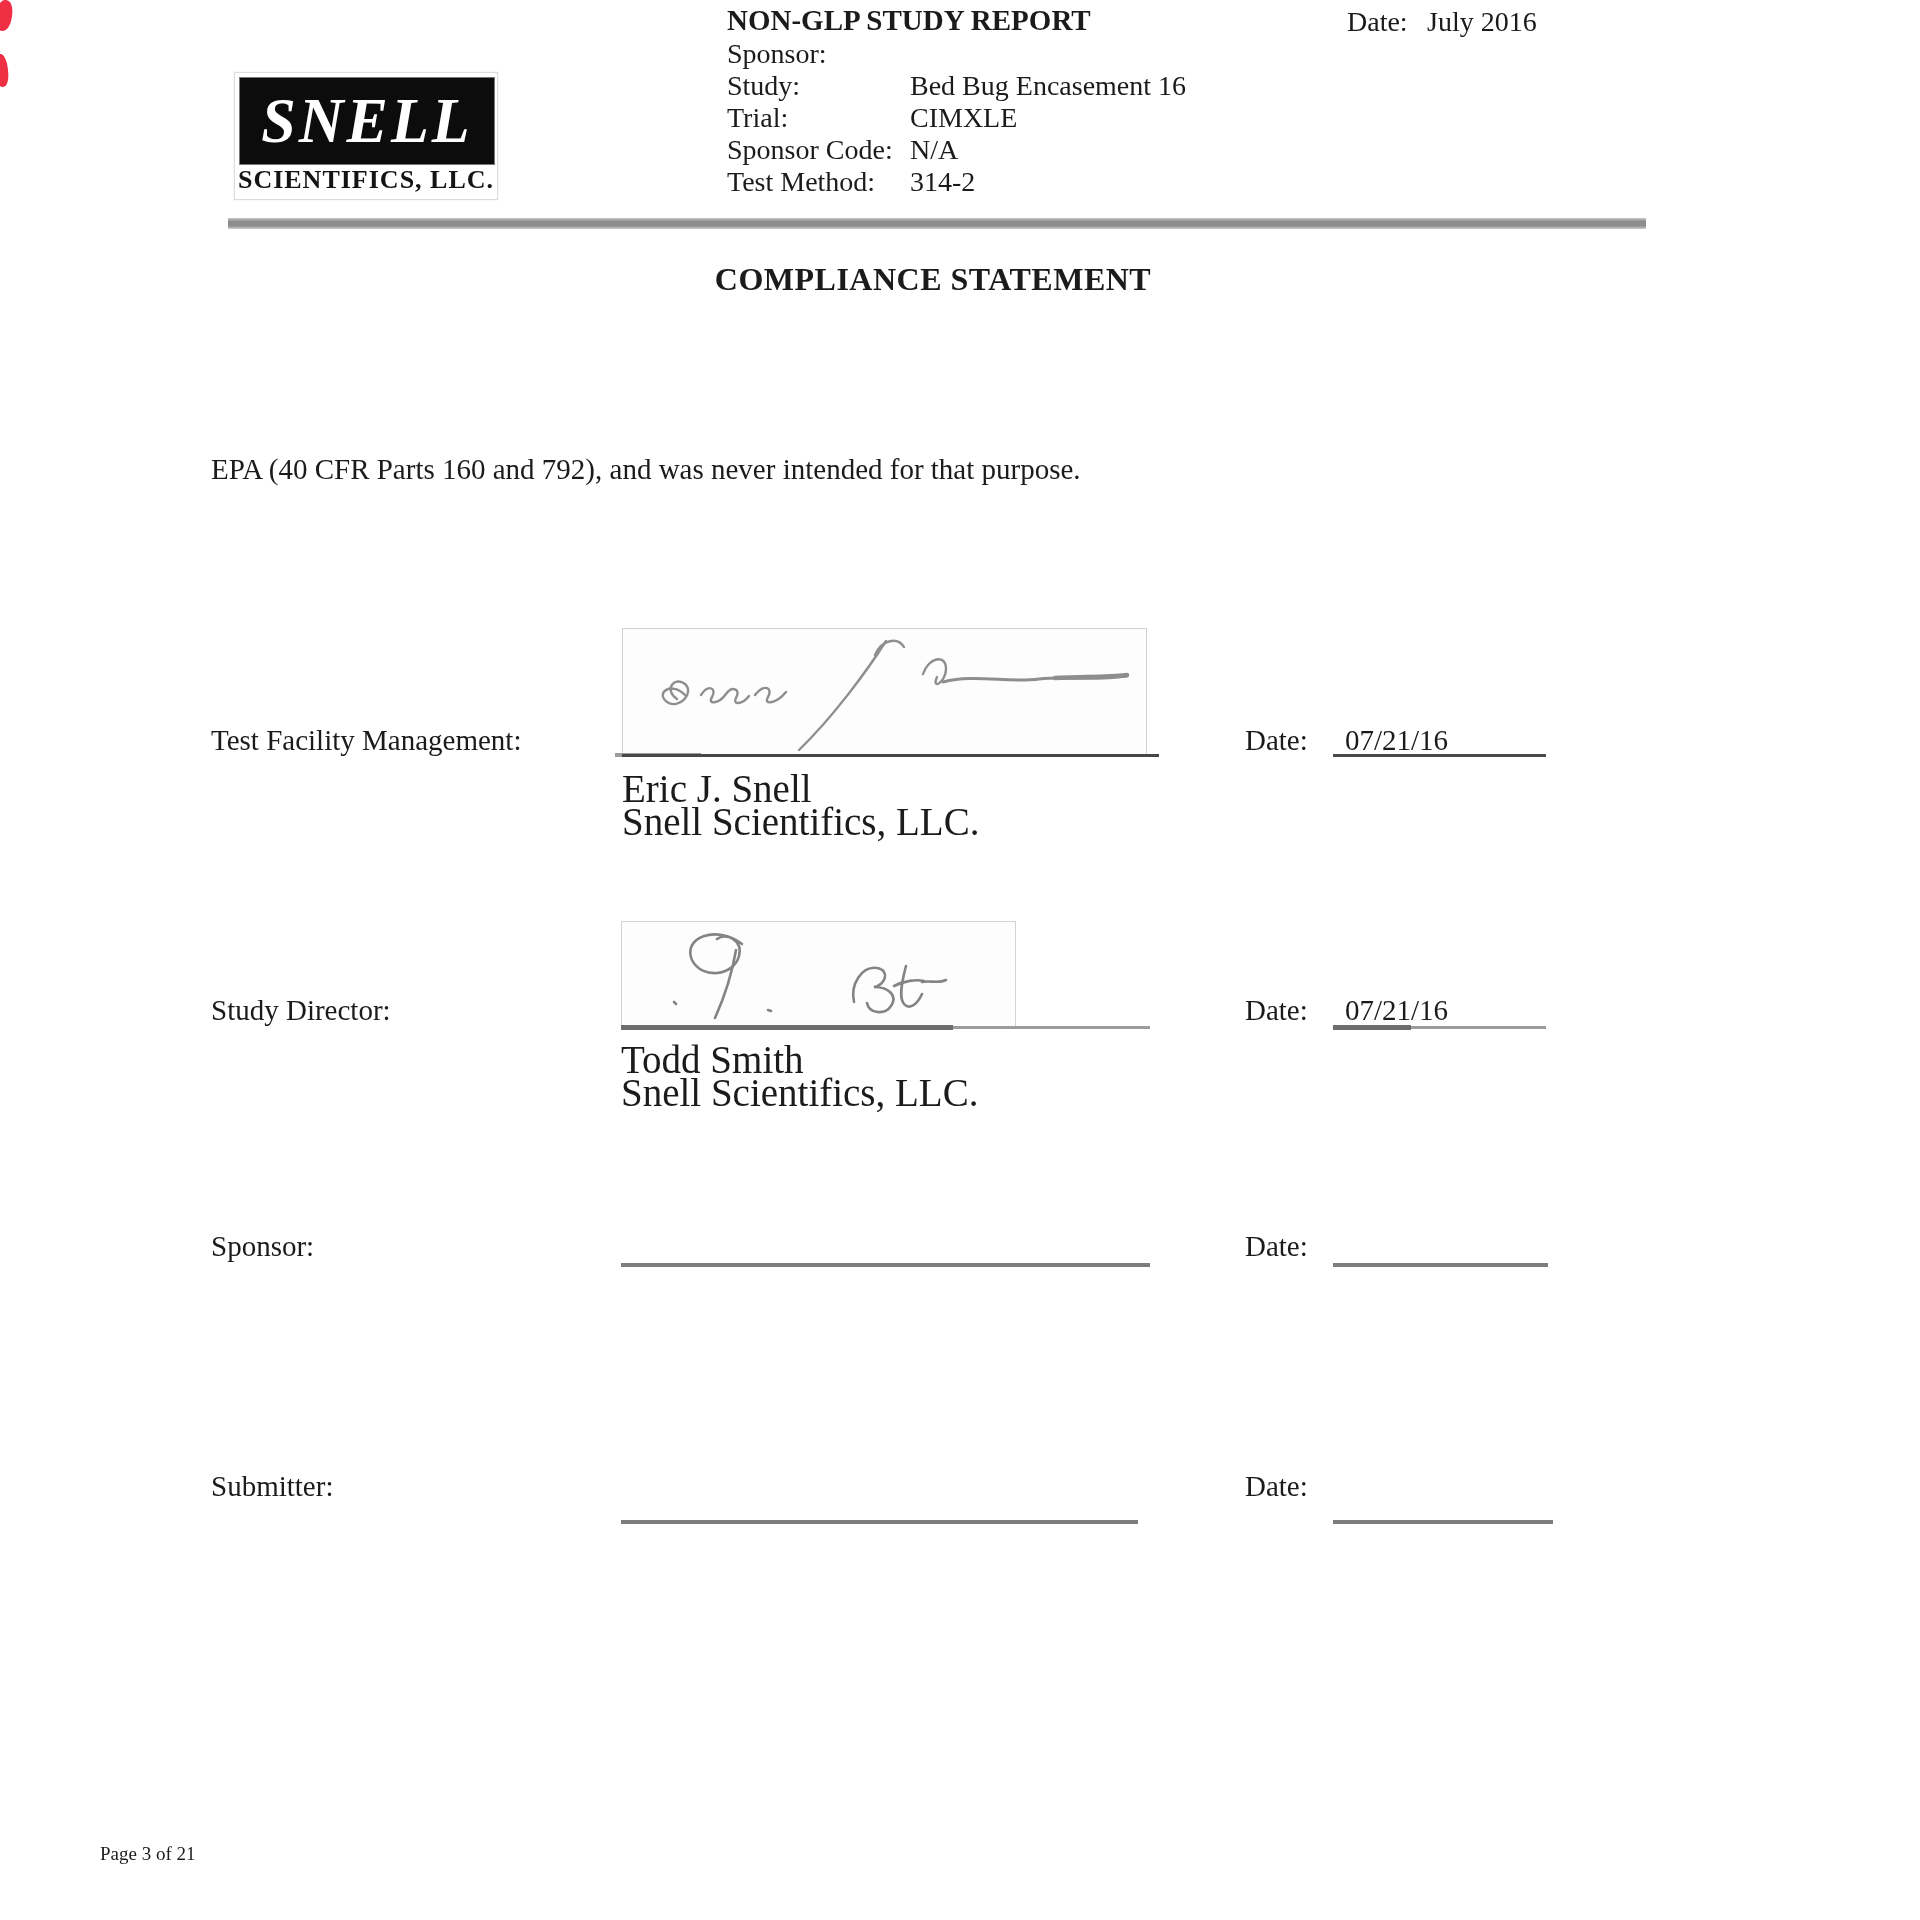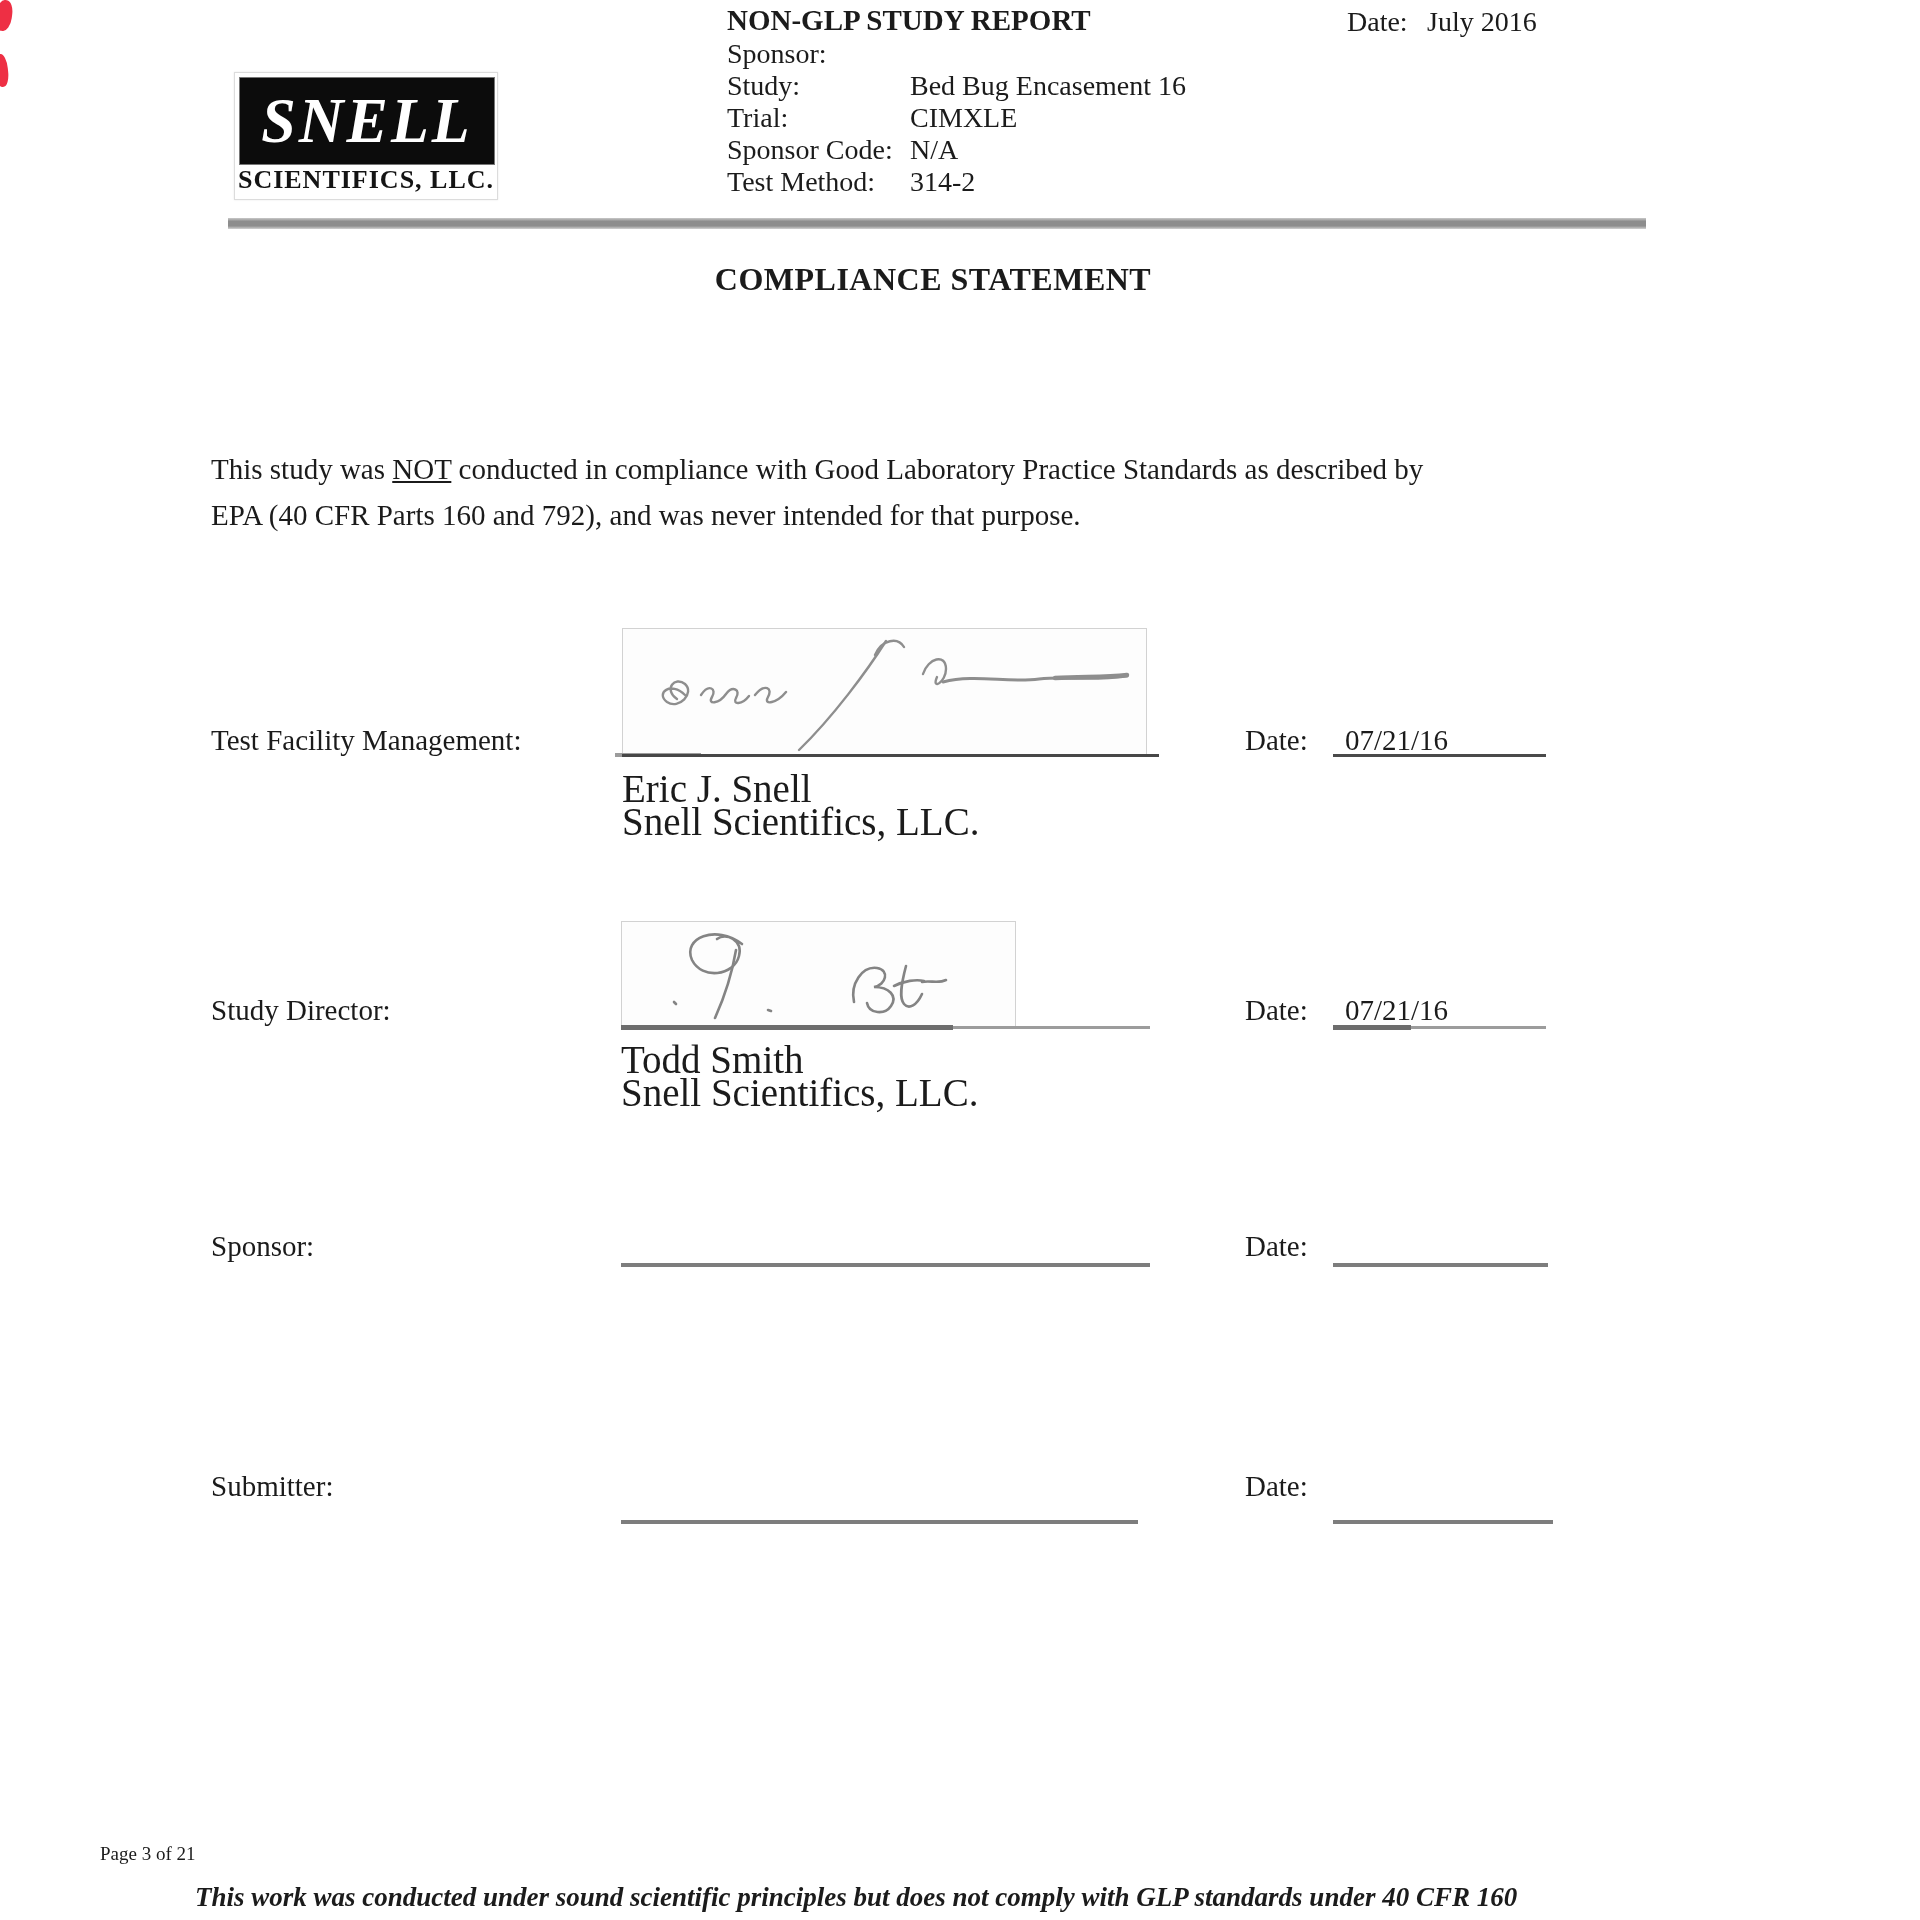--- a/index.html
+++ b/index.html
@@ -94,21 +94,20 @@
   <div class="abs hdr hdr-value" style="top:166px">314-2</div>
 
   <div id="hdr-date-label" class="abs hdr">Date:</div>
   <div id="hdr-date-value" class="abs hdr">July 2016</div>
 
   <div id="rule" class="abs"></div>
 
   <div id="doc-title" class="abs">COMPLIANCE STATEMENT</div>
 
   <div id="para" class="abs">
-    <div><span>This study was </span><span class="u">NOT</span><span> conducted in compliance with Good Laboratory Practice Standards as described by</span></div>
     <div>EPA (40 CFR Parts 160 and 792), and was never intended for that purpose.</div>
   </div>
 
   <div id="sigbox1" class="sigbox">
     <svg width="521" height="125" viewBox="0 0 521 125" fill="none">
       <g stroke="#8e8e8e" stroke-width="2.4" fill="none" stroke-linecap="round">
         <path d="M62,66 C48,52 32,64 44,73 C56,81 72,64 62,55 C52,47 40,60 54,70"></path>
         <path d="M78,66 c8,-12 16,-6 11,2 c-5,8 7,7 14,-3 c7,-9 15,-4 10,4 c-4,7 6,7 13,-2"></path>
         <path d="M132,66 c10,-12 18,-7 13,2 c-5,9 9,6 18,-5"></path>
         <path d="M263,12 C244,42 210,88 176,121"></path>
@@ -156,15 +155,14 @@
   <div id="line3" class="hline"></div>
   <div class="abs date-label" style="left:1245px;top:1230px">Date:</div>
   <div id="dateline3" class="hline"></div>
 
   <div class="abs role" style="left:211px;top:1470px">Submitter:</div>
   <div id="line4" class="hline"></div>
   <div class="abs date-label" style="left:1245px;top:1470px">Date:</div>
   <div id="dateline4" class="hline"></div>
 
   <div id="footer-page" class="abs">Page 3 of 21</div>
-  <div id="footer-note" class="abs">This work was conducted under sound scientific principles but does not comply with GLP standards under 40 CFR 160</div>
 
 </div>
 
 </body></html>

